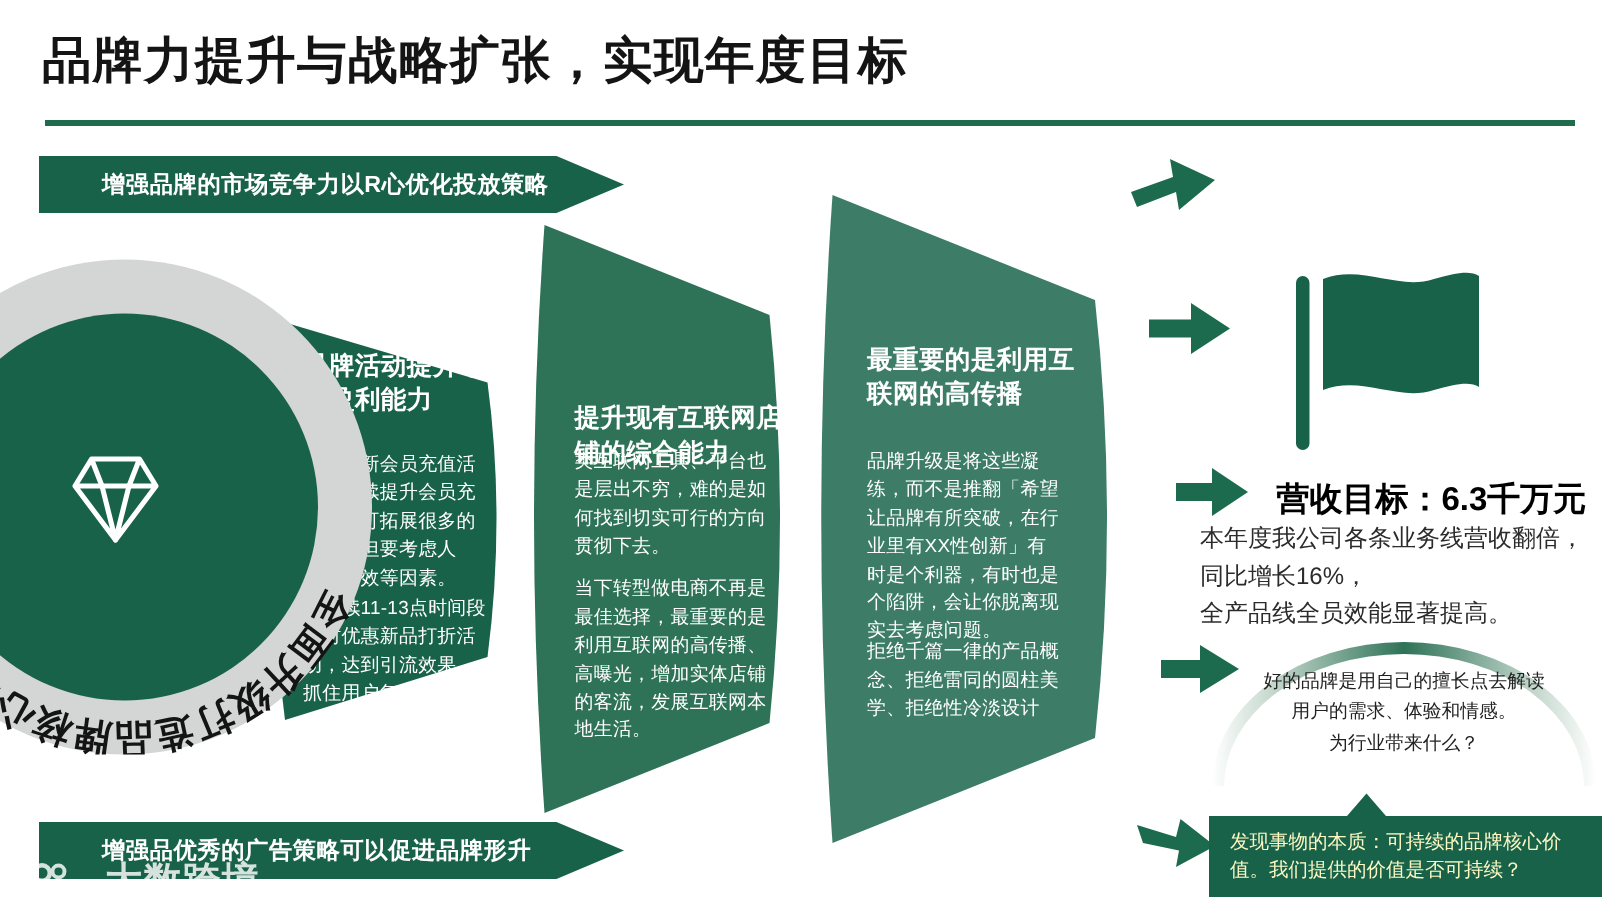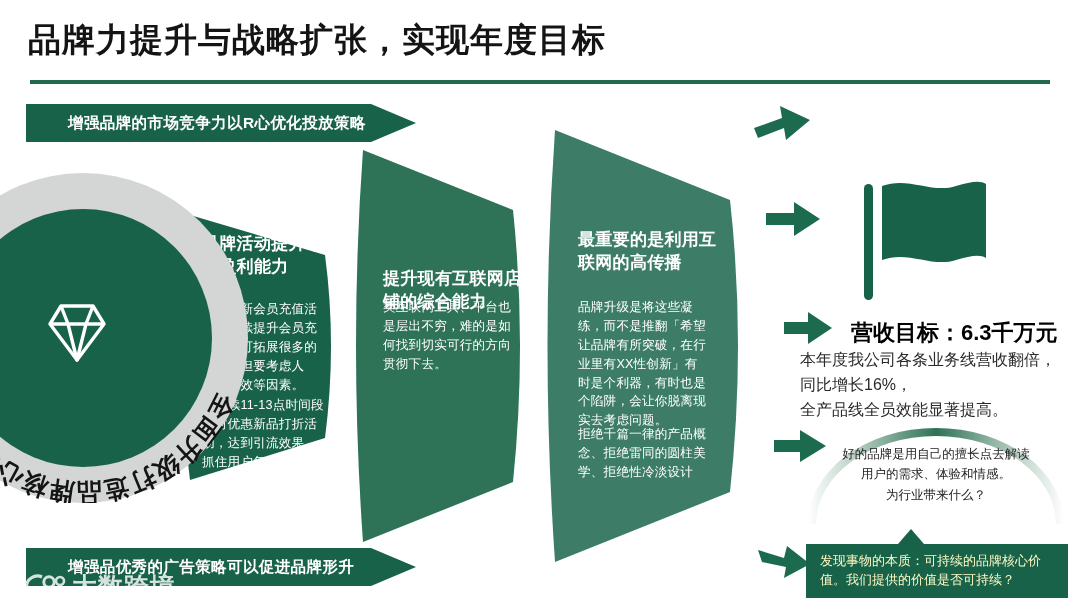--- a/index.html
+++ b/index.html
@@ -103,21 +103,21 @@
   }
   .note::before{
     content:"";position:absolute;left:92px;top:-15px;
     border-left:13px solid transparent;border-right:13px solid transparent;
     border-bottom:15px solid #19624a;
   }
 
   .arrow{position:absolute;}
 
   
-  .wm{position:absolute;left:22px;top:570px;display:flex;align-items:center;opacity:.82;}
+  .wm{position:absolute;left:1px;top:570px;display:flex;align-items:center;opacity:.82;gap:19px;}
   .wm-txt{
     font-size:25px;font-weight:bold;color:#ffffff;margin-left:6px;
     letter-spacing:1px;
   }
 </style>
 </head>
 <body>
 
 <div class="stage">
 
@@ -132,20 +132,21 @@
 
     <path d="M425,10 L600,80 Q616,225 600,372 L425,442 Q410,225 425,10 Z" fill="#3d7d68"></path>
   </svg>
 
   <div class="fan-label fan-h p1h">品牌活动提升单店盈利能力</div>
   <div class="fan-label fan-p p1a">可丰富新会员充值活动，持续提升会员充值。还可拓展很多的渠道，但要考虑人效、坪效等因素。</div>
   <div class="fan-label fan-p p1b">可持续11-13点时间段限时优惠新品打折活动，达到引流效果，抓住用户每一次需求，有效促进员工工作激情。</div>
 
   <div class="fan-label fan-h p2h">提升现有互联网店铺的综合能力</div>
   <div class="fan-label fan-p p2a">类互联网工具、平台也是层出不穷，难的是如何找到切实可行的方向贯彻下去。</div>
+  <div class="fan-label fan-p p2b">当下转型做电商不再是最佳选择，最重要的是利用互联网的高传播、高曝光，增加实体店铺的客流，发展互联网本地生活。</div>
 
   <div class="fan-label fan-h p3h">最重要的是利用互联网的高传播</div>
   <div class="fan-label fan-p p3a">品牌升级是将这些凝练，而不是推翻「希望让品牌有所突破，在行业里有XX性创新」有时是个利器，有时也是个陷阱，会让你脱离现实去考虑问题。</div>
   <div class="fan-label fan-p p3b">拒绝千篇一律的产品概念、拒绝雷同的圆柱美学、拒绝性冷淡设计</div>
 
   <div class="circ-outer"></div>
   <div class="circ-inner"></div>
   <svg class="ring-text" viewBox="0 0 330 330">
     <defs>
       <path id="ringpath" d="M165,165 m-146,0 a146,146 0 1,1 292,0 a146,146 0 1,1 -292,0"></path>

